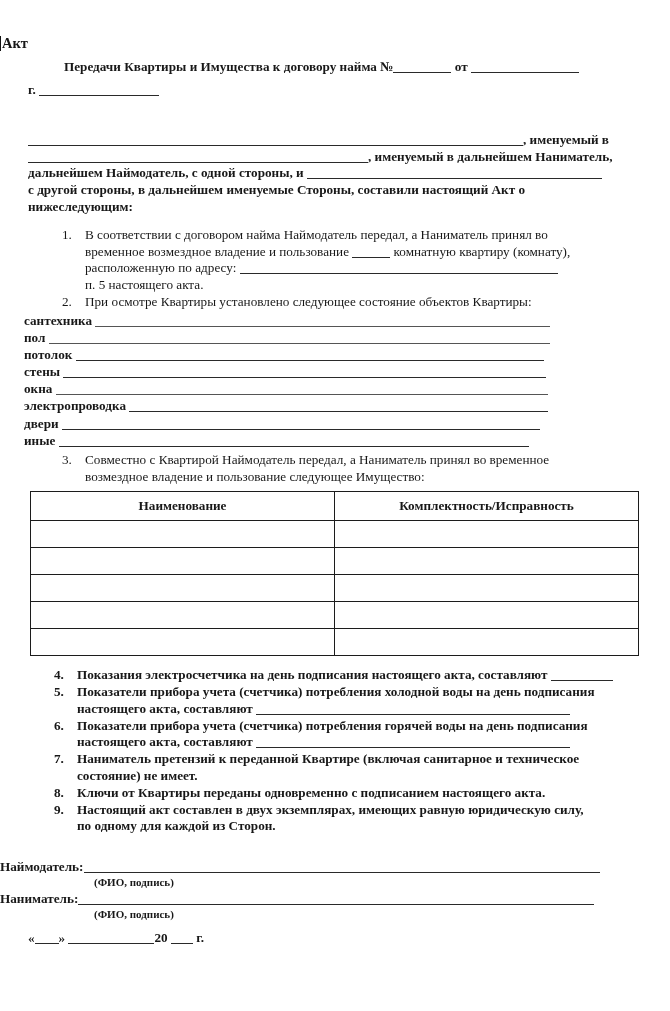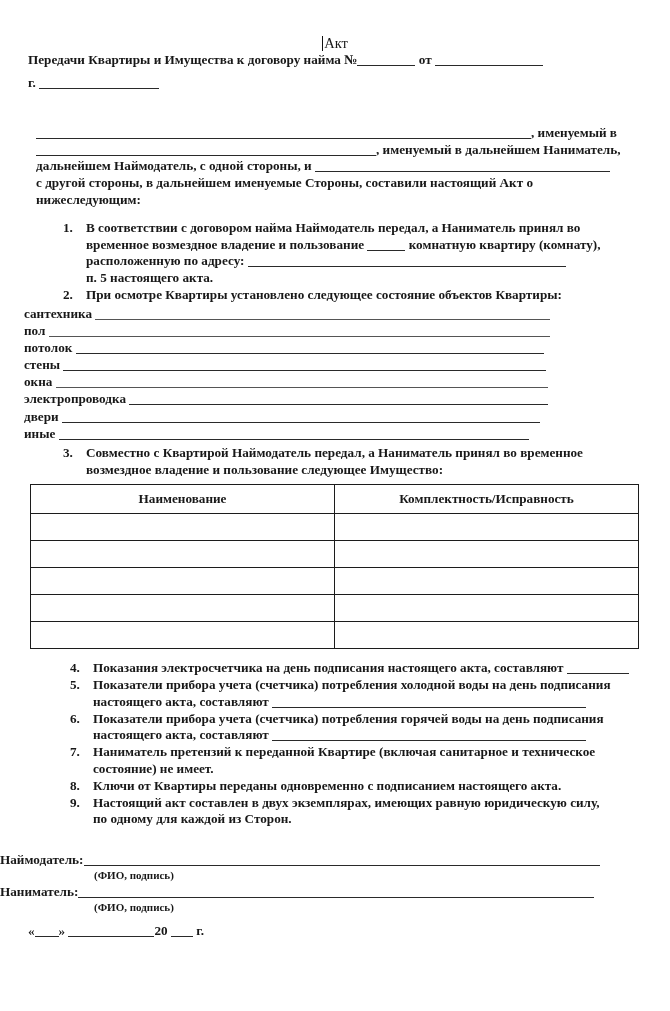--- a/index.html
+++ b/index.html
@@ -22,37 +22,37 @@
   .page {
     position: relative;
     width: 670px;
     height: 1011px;
     padding: 0;
     box-sizing: border-box;
   }
 
   
   .title-row {
-    text-align: center;
     margin-top: 34px;
-    font-weight: normal;
+    font-weight: bold;
     font-size: 14.5px;
     position: relative;
   }
   .caret {
     display: inline-block;
     width: 1px;
     height: 15px;
     background: #111;
     vertical-align: -3px;
     margin-right: 1px;
   }
 
   .subtitle {
-    padding-left: 28px;
+    margin-top: 7px;
+    padding-left: 64px;
     font-weight: bold;
     font-size: 13.2px;
     white-space: nowrap;
     font-family: Liberation Serif, serif;
   }
   .city-line {
     margin-top: 6px;
     padding-left: 28px;
     font-weight: bold;
     font-size: 13.2px;
@@ -63,34 +63,34 @@
     display: inline-block;
     border-bottom: 1px solid #2a2a2a;
     height: 0.95em;
     vertical-align: -2px;
   }
   .fill-light { border-bottom-color: #555; }
 
   
   .preamble {
     margin-top: 33px;
-    padding-left: 36px;
+    padding-left: 28px;
     padding-right: 30px;
     font-weight: bold;
   }
   .preamble p { margin: 0; }
   .pre-line { white-space: nowrap; }
 
   
   ol.clauses {
-    margin: 11px 0 0 9px;
-    padding-left: 0;
+    margin: 11px 0 0 0;
+    padding-left: 8px;
     list-style: none;
     counter-reset: cl;
-    font-weight: bold;
+    font-weight: normal;
   }
   ol.clauses > li {
     position: relative;
     padding-left: 77px;
     padding-right: 30px;
     margin-bottom: 0px;
     counter-increment: cl;
   }
   ol.clauses > li::before {
     content: counter(cl) ".";
@@ -127,21 +127,21 @@
     font-weight: bold;
     font-size: 13.2px;
   }
   table.prop th { text-align: center; height: 24px; }
   table.prop col.c1 { width: 304px; }
   table.prop col.c2 { width: 304px; }
 
   
   ol.clauses2 {
     margin: 11px 0 15px 0;
-    padding-left: 16px;
+    padding-left: 0;
     list-style: none;
     counter-reset: cl2 3;
     font-weight: bold;
   }
   ol.clauses2 > li {
     position: relative;
     padding-left: 77px;
     padding-right: 28px;
     counter-increment: cl2;
   }

